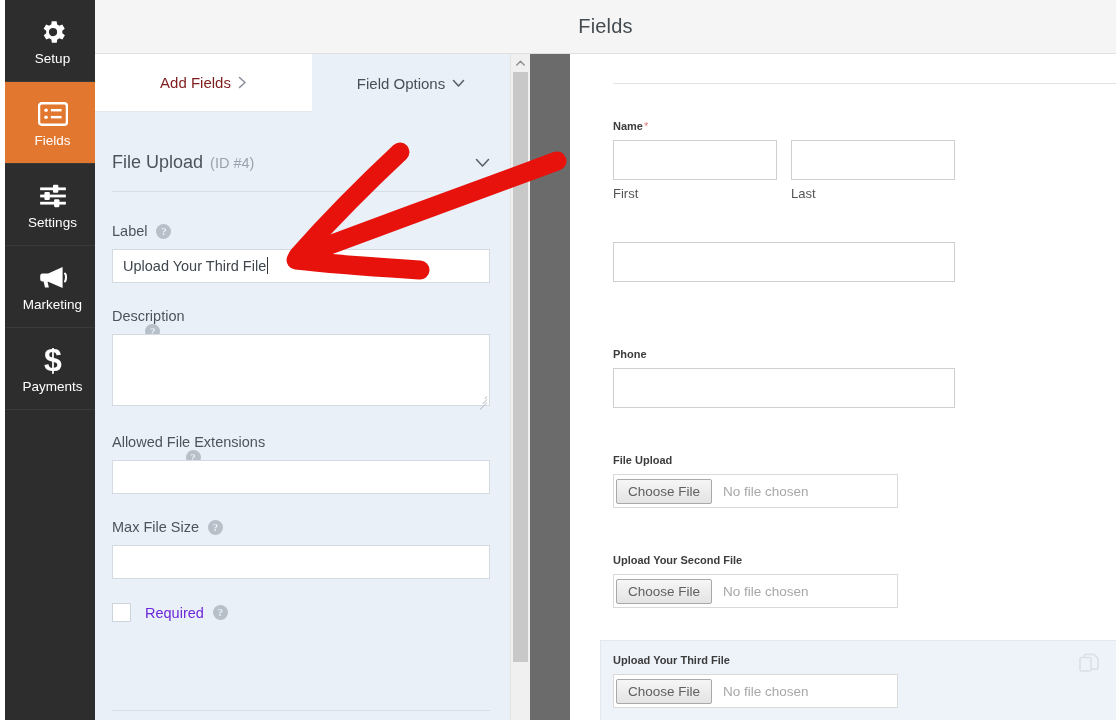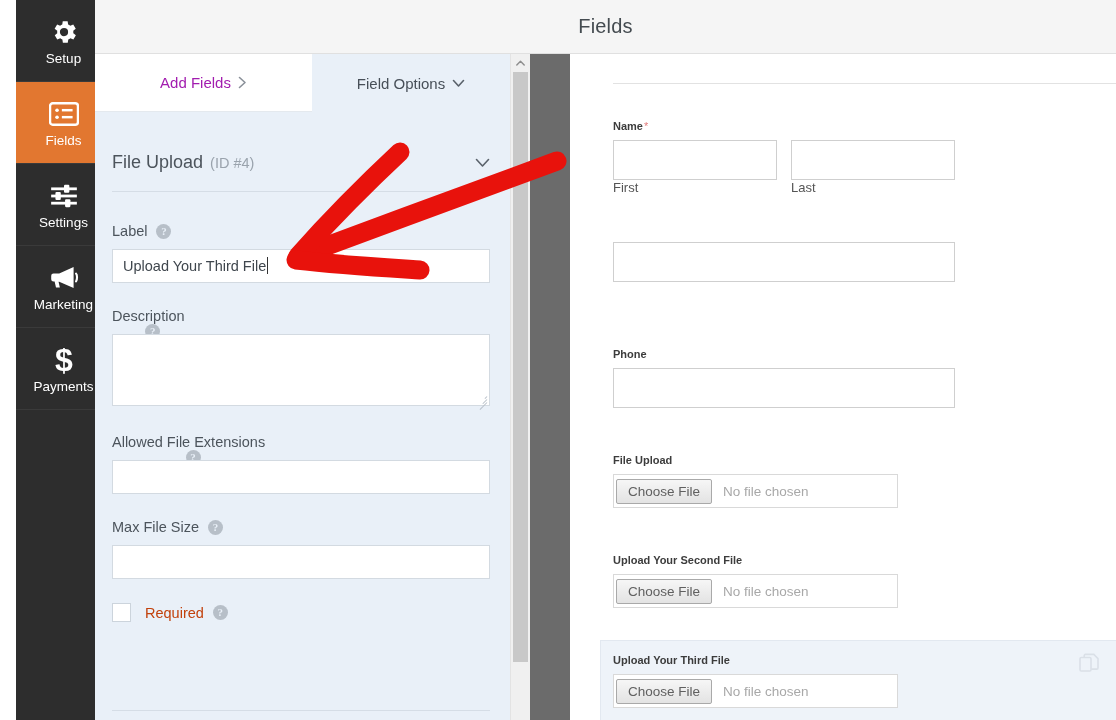--- a/index.html
+++ b/index.html
@@ -27,21 +27,21 @@
     position: absolute;
     left: 0; right: 0; top: 15px;
     text-align: center;
     font-size: 20px;
     color: #444b50;
     letter-spacing: .2px;
   }
   
   #sidebar {
     position: absolute;
-    left: 16px; top: 0; width: 95px; height: 720px;
+    left: 5px; top: 0; width: 95px; height: 720px;
     background: #2d2d2d;
   }
   .side-item {
     height: 82px;
     box-sizing: border-box;
     border-bottom: 1px solid #3a3a3a;
     display: flex;
     flex-direction: column;
     align-items: center;
     justify-content: center;
@@ -80,21 +80,21 @@
     display: flex;
     align-items: center;
     justify-content: center;
     font-size: 15px;
     cursor: pointer;
     box-sizing: border-box;
   }
   .tab.inactive {
     flex: 0 0 217px;
     background: #ffffff;
-    color: #a21caf;
+    color: #7f1d1d;
     border-bottom: 1px solid #e4e9ee;
   }
   .tab.active {
     flex: 1 1 auto;
     background: #e9f0f8;
     color: #474f58;
   }
   .tab .chev { margin-left: 7px; display: inline-flex; }
   #panel-body {
     position: absolute;
@@ -186,21 +186,21 @@
   }
   .chkbox {
     width: 19px; height: 19px;
     background: #ffffff;
     border: 1px solid #ccd4dc;
     box-sizing: border-box;
     cursor: pointer;
   }
   .chk-row .lbl {
     font-size: 14.5px;
-    color: #c2410c;
+    color: #6d28d9;
     margin-left: 14px;
   }
   
   #scrollbar {
     position: absolute;
     left: 510px; top: 54px; width: 20px; height: 666px;
     background: #f0f0f0;
     border-left: 1px solid #e3e3e3;
     box-sizing: border-box;
   }
@@ -249,20 +249,21 @@
   .pf-input {
     height: 40px;
     background: #ffffff;
     border: 1px solid #cfcfcf;
     box-sizing: border-box;
     cursor: text;
   }
   .pf-sub {
     font-size: 13px;
     color: #555555;
+    margin-top: 6px;
   }
   .file-input {
     width: 285px; height: 31px;
     background: #ffffff;
     border: 1px solid #d9d9d9;
     box-sizing: border-box;
     display: flex;
     align-items: center;
     padding: 16px 2px;
   }

